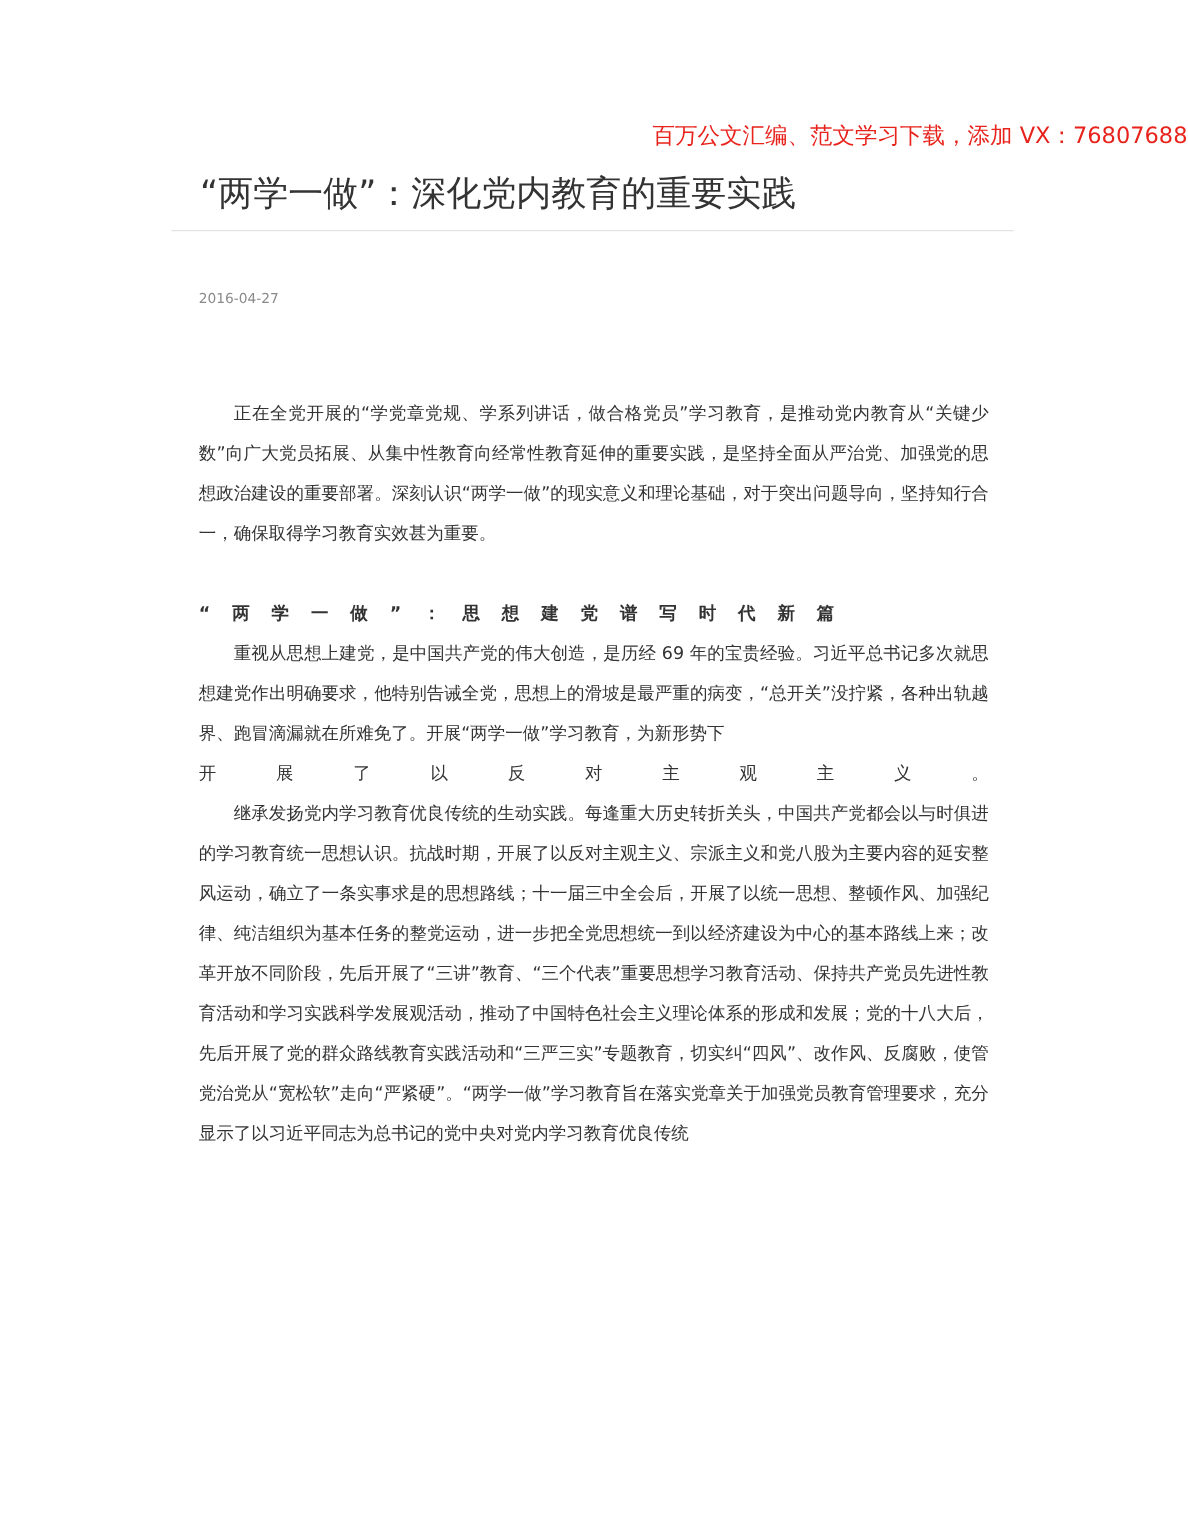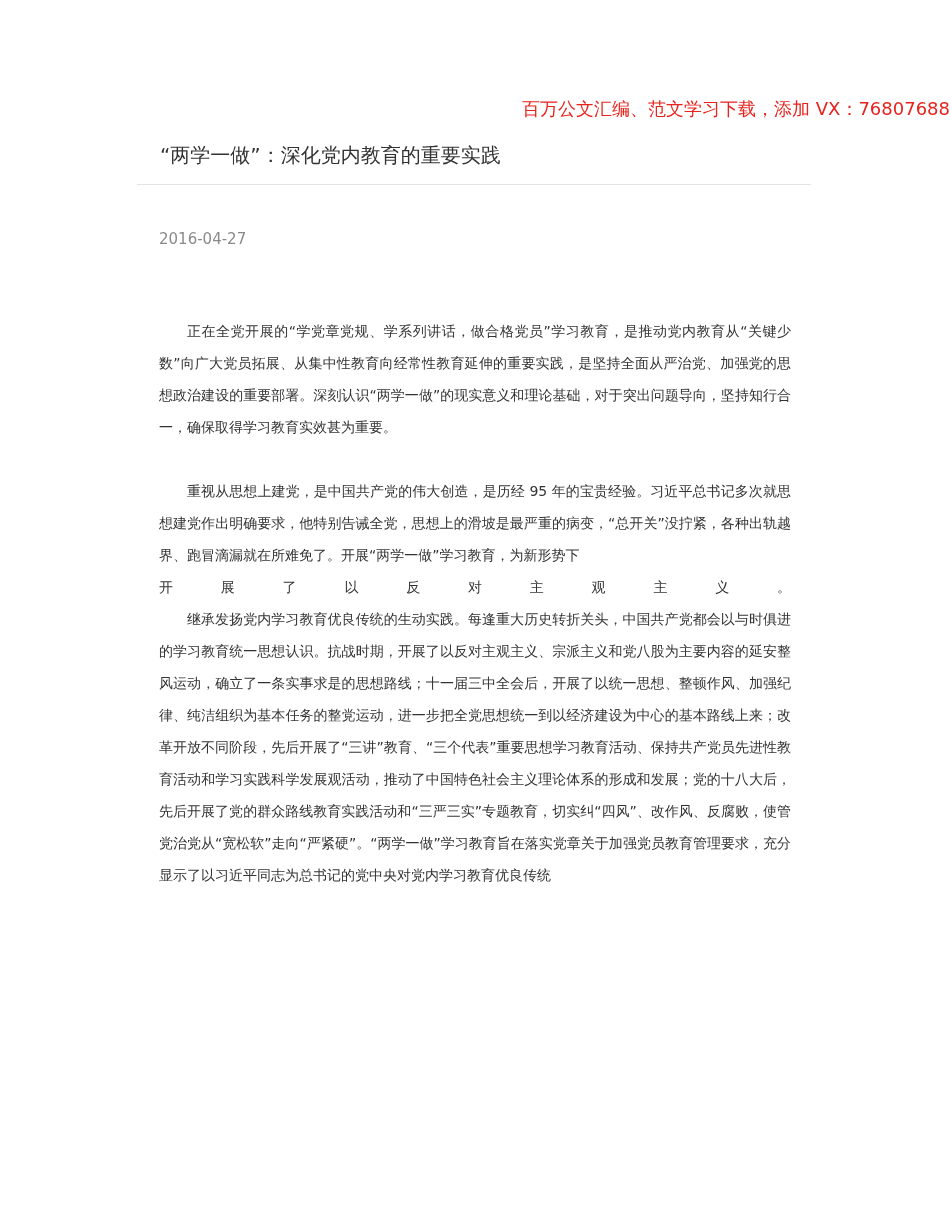--- a/index.html
+++ b/index.html
@@ -23,38 +23,38 @@
       color: #e8231c;
       font-size: 18px;
       line-height: 26px;
       letter-spacing: 0px;
       margin-top: 40px;
     }
     .title {
       position: absolute;
       top: 139px;
       left: 160px;
-      font-size: 20px;
+      font-size: 28px;
       line-height: 32px;
       color: #333333;
       white-space: nowrap;
     }
     .divider {
       position: absolute;
       top: 184px;
       left: 137px;
       width: 674px;
       height: 0;
       border-top: 1px solid #e4e4e4;
     }
     .date {
       position: absolute;
       top: 228px;
       left: 159px;
-      font-size: 15px;
+      font-size: 11px;
       line-height: 22px;
       color: #8a8a8a;
     }
     .article {
       position: absolute;
       top: 315px;
       left: 159px;
       width: 632px;
       font-size: 14px;
       line-height: 32px;
@@ -88,16 +88,17 @@
 
 <h1 class="title" style="margin:0;font-weight:normal;">“两学一做”：深化党内教育的重要实践</h1>
 
 <div class="divider"></div>
 
 <div class="date">2016-04-27</div>
 
 <div class="article">
   <p class="indent">正在全党开展的“学党章党规、学系列讲话，做合格党员”学习教育，是推动党内教育从“关键少数”向广大党员拓展、从集中性教育向经常性教育延伸的重要实践，是坚持全面从严治党、加强党的思想政治建设的重要部署。深刻认识“两学一做”的现实意义和理论基础，对于突出问题导向，坚持知行合一，确保取得学习教育实效甚为重要。</p>
   <div class="gap"></div>
-  <p class="indent">重视从思想上建党，是中国共产党的伟大创造，是历经 95 年的宝贵经验。习近平总书记多次就思想建党作出明确要求，他特别告诫全党，思想上的滑坡是最严重的病变，“总开关”没拧紧，各种出轨越界、跑冒滴漏就在所难免了。开展“两学一做”学习教育，为新形势下</p>
+  <p class="subhead">“两学一做”：思想建党谱写时代新篇</p>
+  <p class="indent">重视从思想上建党，是中国共产党的伟大创造，是历经 69 年的宝贵经验。习近平总书记多次就思想建党作出明确要求，他特别告诫全党，思想上的滑坡是最严重的病变，“总开关”没拧紧，各种出轨越界、跑冒滴漏就在所难免了。开展“两学一做”学习教育，为新形势下</p>
   <p class="spread">开展了以反对主观主义。</p>
   <p class="indent">继承发扬党内学习教育优良传统的生动实践。每逢重大历史转折关头，中国共产党都会以与时俱进的学习教育统一思想认识。抗战时期，开展了以反对主观主义、宗派主义和党八股为主要内容的延安整风运动，确立了一条实事求是的思想路线；十一届三中全会后，开展了以统一思想、整顿作风、加强纪律、纯洁组织为基本任务的整党运动，进一步把全党思想统一到以经济建设为中心的基本路线上来；改革开放不同阶段，先后开展了“三讲”教育、“三个代表”重要思想学习教育活动、保持共产党员先进性教育活动和学习实践科学发展观活动，推动了中国特色社会主义理论体系的形成和发展；党的十八大后，先后开展了党的群众路线教育实践活动和“三严三实”专题教育，切实纠“四风”、改作风、反腐败，使管党治党从“宽松软”走向“严紧硬”。“两学一做”学习教育旨在落实党章关于加强党员教育管理要求，充分显示了以习近平同志为总书记的党中央对党内学习教育优良传统</p>
 </div>
 
 </body></html>

